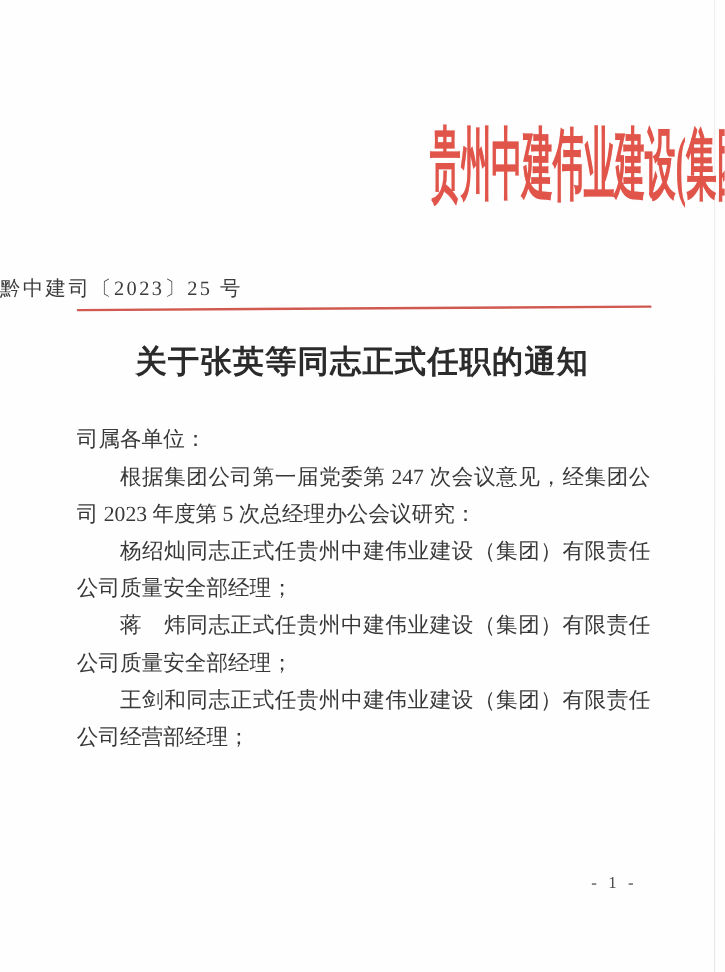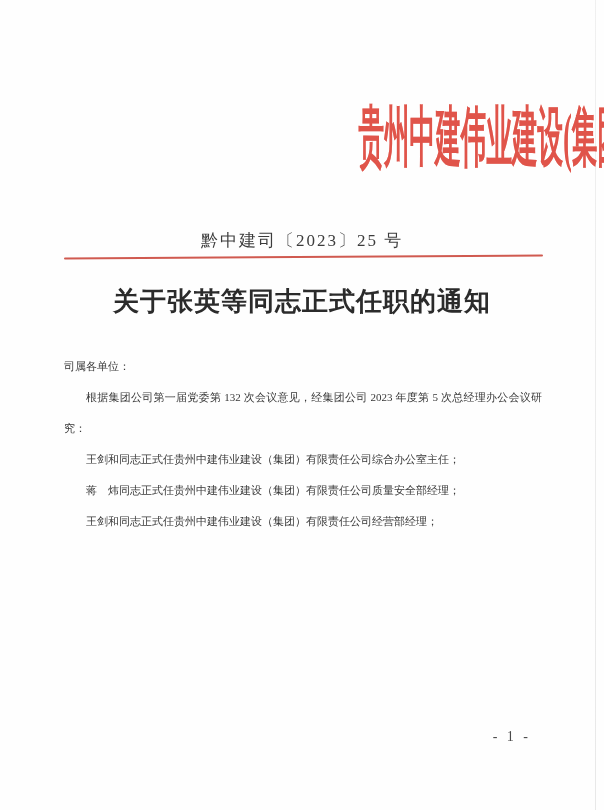--- a/index.html
+++ b/index.html
@@ -43,21 +43,21 @@
     letter-spacing: 0px;
     transform: scaleX(0.40) scaleY(1.02);
     transform-origin: 50% 50%;
     text-shadow: 0 0 1px rgba(224, 84, 74, 0.45);
   }
   .doc-number {
     position: absolute;
     top: 229px;
     left: 0;
     width: 100%;
-    text-align: center;
+    text-align: left;
     font-size: 17px;
     letter-spacing: 2px;
     color: #3c3c3c;
   }
   .red-line {
     position: absolute;
     top: 256px;
     left: 64px;
     width: 479px;
     height: 2px;
@@ -74,21 +74,21 @@
     font-size: 26px;
     font-weight: bold;
     letter-spacing: 1px;
     color: #2b2b2b;
   }
   .doc-body {
     position: absolute;
     top: 351px;
     left: 64px;
     width: 478px;
-    font-size: 11px;
+    font-size: 18px;
     line-height: 31px;
     color: #383838;
     text-align: justify;
     text-justify: inter-ideograph;
   }
   .doc-body p { margin: 0; }
   .doc-body p.indent { text-indent: 2em; }
   .page-number {
     position: absolute;
     top: 729px;
@@ -111,21 +111,21 @@
   </div>
 
   <div class="doc-number">黔中建司〔2023〕25 号</div>
 
   <div class="red-line"></div>
 
   <div class="doc-title">关于张英等同志正式任职的通知</div>
 
   <div class="doc-body">
     <p>司属各单位：</p>
-    <p class="indent">根据集团公司第一届党委第 132 次会议意见，经集团公司 2023 年度第 5 次总经理办公会议研究：</p>
-    <p class="indent">王剑和同志正式任贵州中建伟业建设（集团）有限责任公司综合办公室主任；</p>
+    <p class="indent">根据集团公司第一届党委第 247 次会议意见，经集团公司 2023 年度第 5 次总经理办公会议研究：</p>
+    <p class="indent">杨绍灿同志正式任贵州中建伟业建设（集团）有限责任公司质量安全部经理；</p>
     <p class="indent">蒋　炜同志正式任贵州中建伟业建设（集团）有限责任公司质量安全部经理；</p>
     <p class="indent">王剑和同志正式任贵州中建伟业建设（集团）有限责任公司经营部经理；</p>
   </div>
 
   <div class="page-number">- 1 -</div>
 
 </div>
 
 </body></html>

